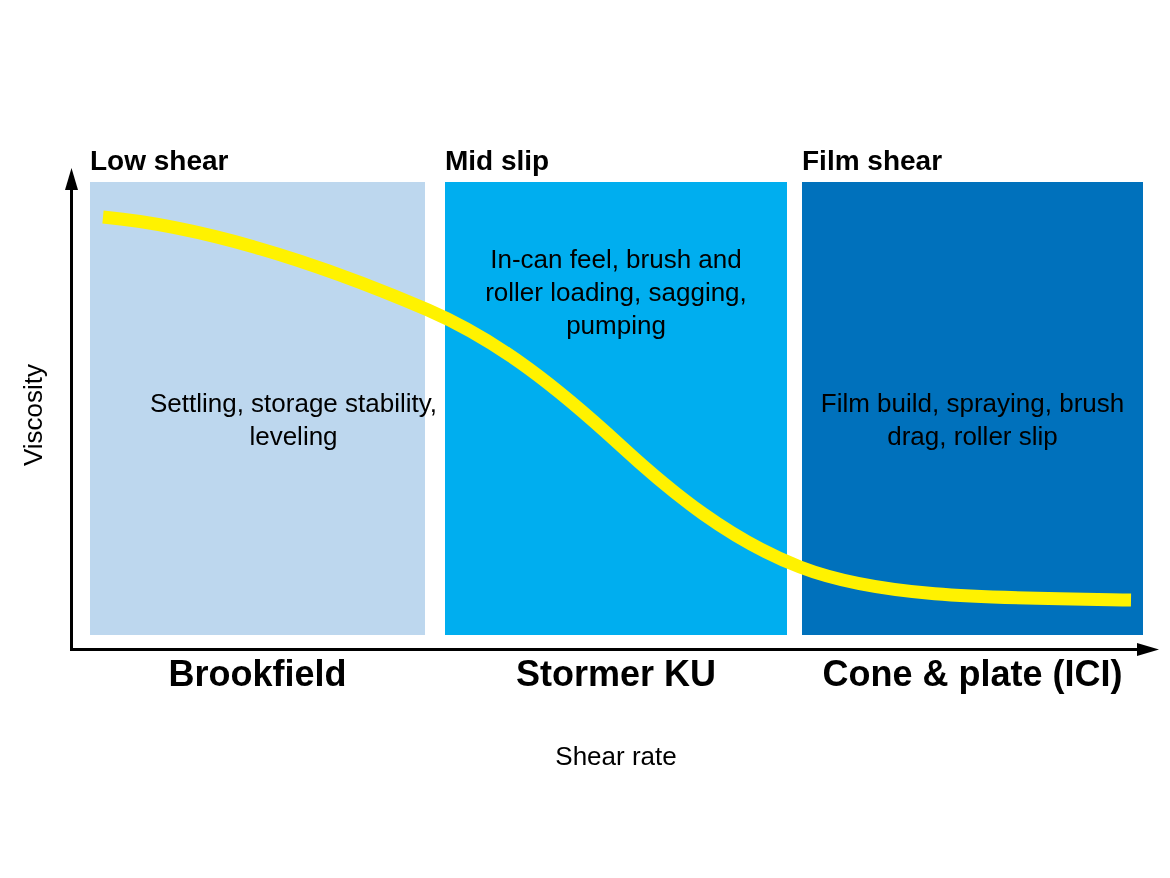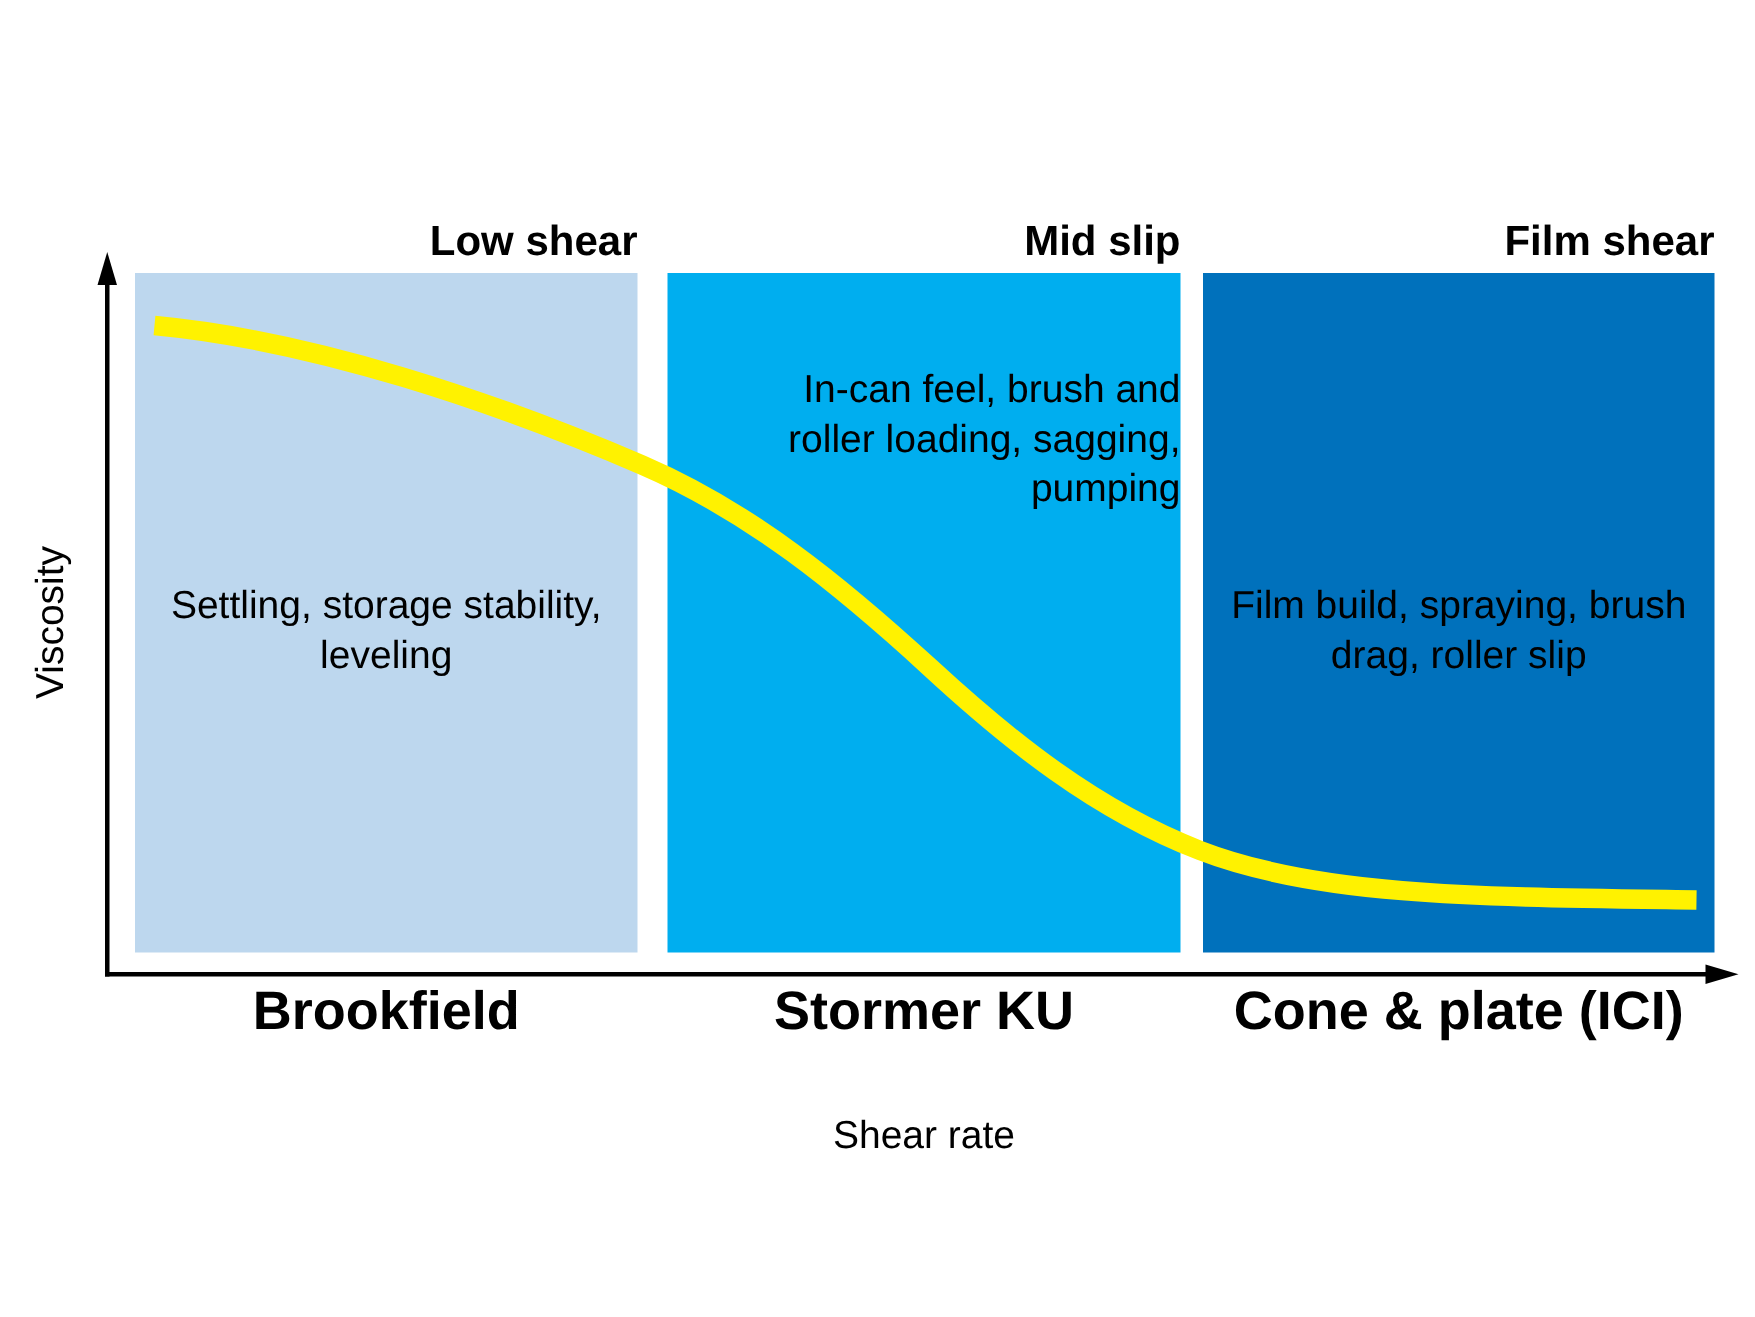--- a/index.html
+++ b/index.html
@@ -20,21 +20,21 @@
   .axis-line { stroke: #000000; stroke-width: 3; fill: none; }
   .axis-head { fill: #000000; stroke: none; }
   .overlay { position: absolute; }
   .region-header {
     position: absolute;
     top: 146px;
     height: 32px;
     line-height: 30px;
     font-size: 28px;
     font-weight: bold;
-    text-align: right;
+    text-align: left;
   }
   .region-body {
     position: absolute;
     font-size: 26px;
     line-height: 33px;
     text-align: center;
     white-space: pre-line;
   }
   .method-label {
     position: absolute;
@@ -63,22 +63,22 @@
     height: 34px;
     line-height: 34px;
     font-size: 26px;
     text-align: center;
     transform: rotate(-90deg);
     transform-origin: center center;
   }
   .hdr-low, .body-low, .method-low { left: 90px;  width: 335px; }
   .hdr-mid, .body-mid, .method-mid { left: 445px; width: 342px; }
   .hdr-high, .body-high, .method-high { left: 802px; width: 341px; }
-  .body-low  { top: 387px; }
-  .body-mid  { top: 243px; text-align: right; }
+  .body-low  { top: 387px; margin-left: 36px; }
+  .body-mid  { top: 243px; }
   .body-high { top: 387px; }
 </style>
 </head>
 <body>
 
 <div class="canvas">
 
   <svg class="plot-svg" viewBox="0 0 1170 878" xmlns="http://www.w3.org/2000/svg">
 
     <rect x="90" y="182" width="335" height="453" fill="#BDD7EE"></rect>

